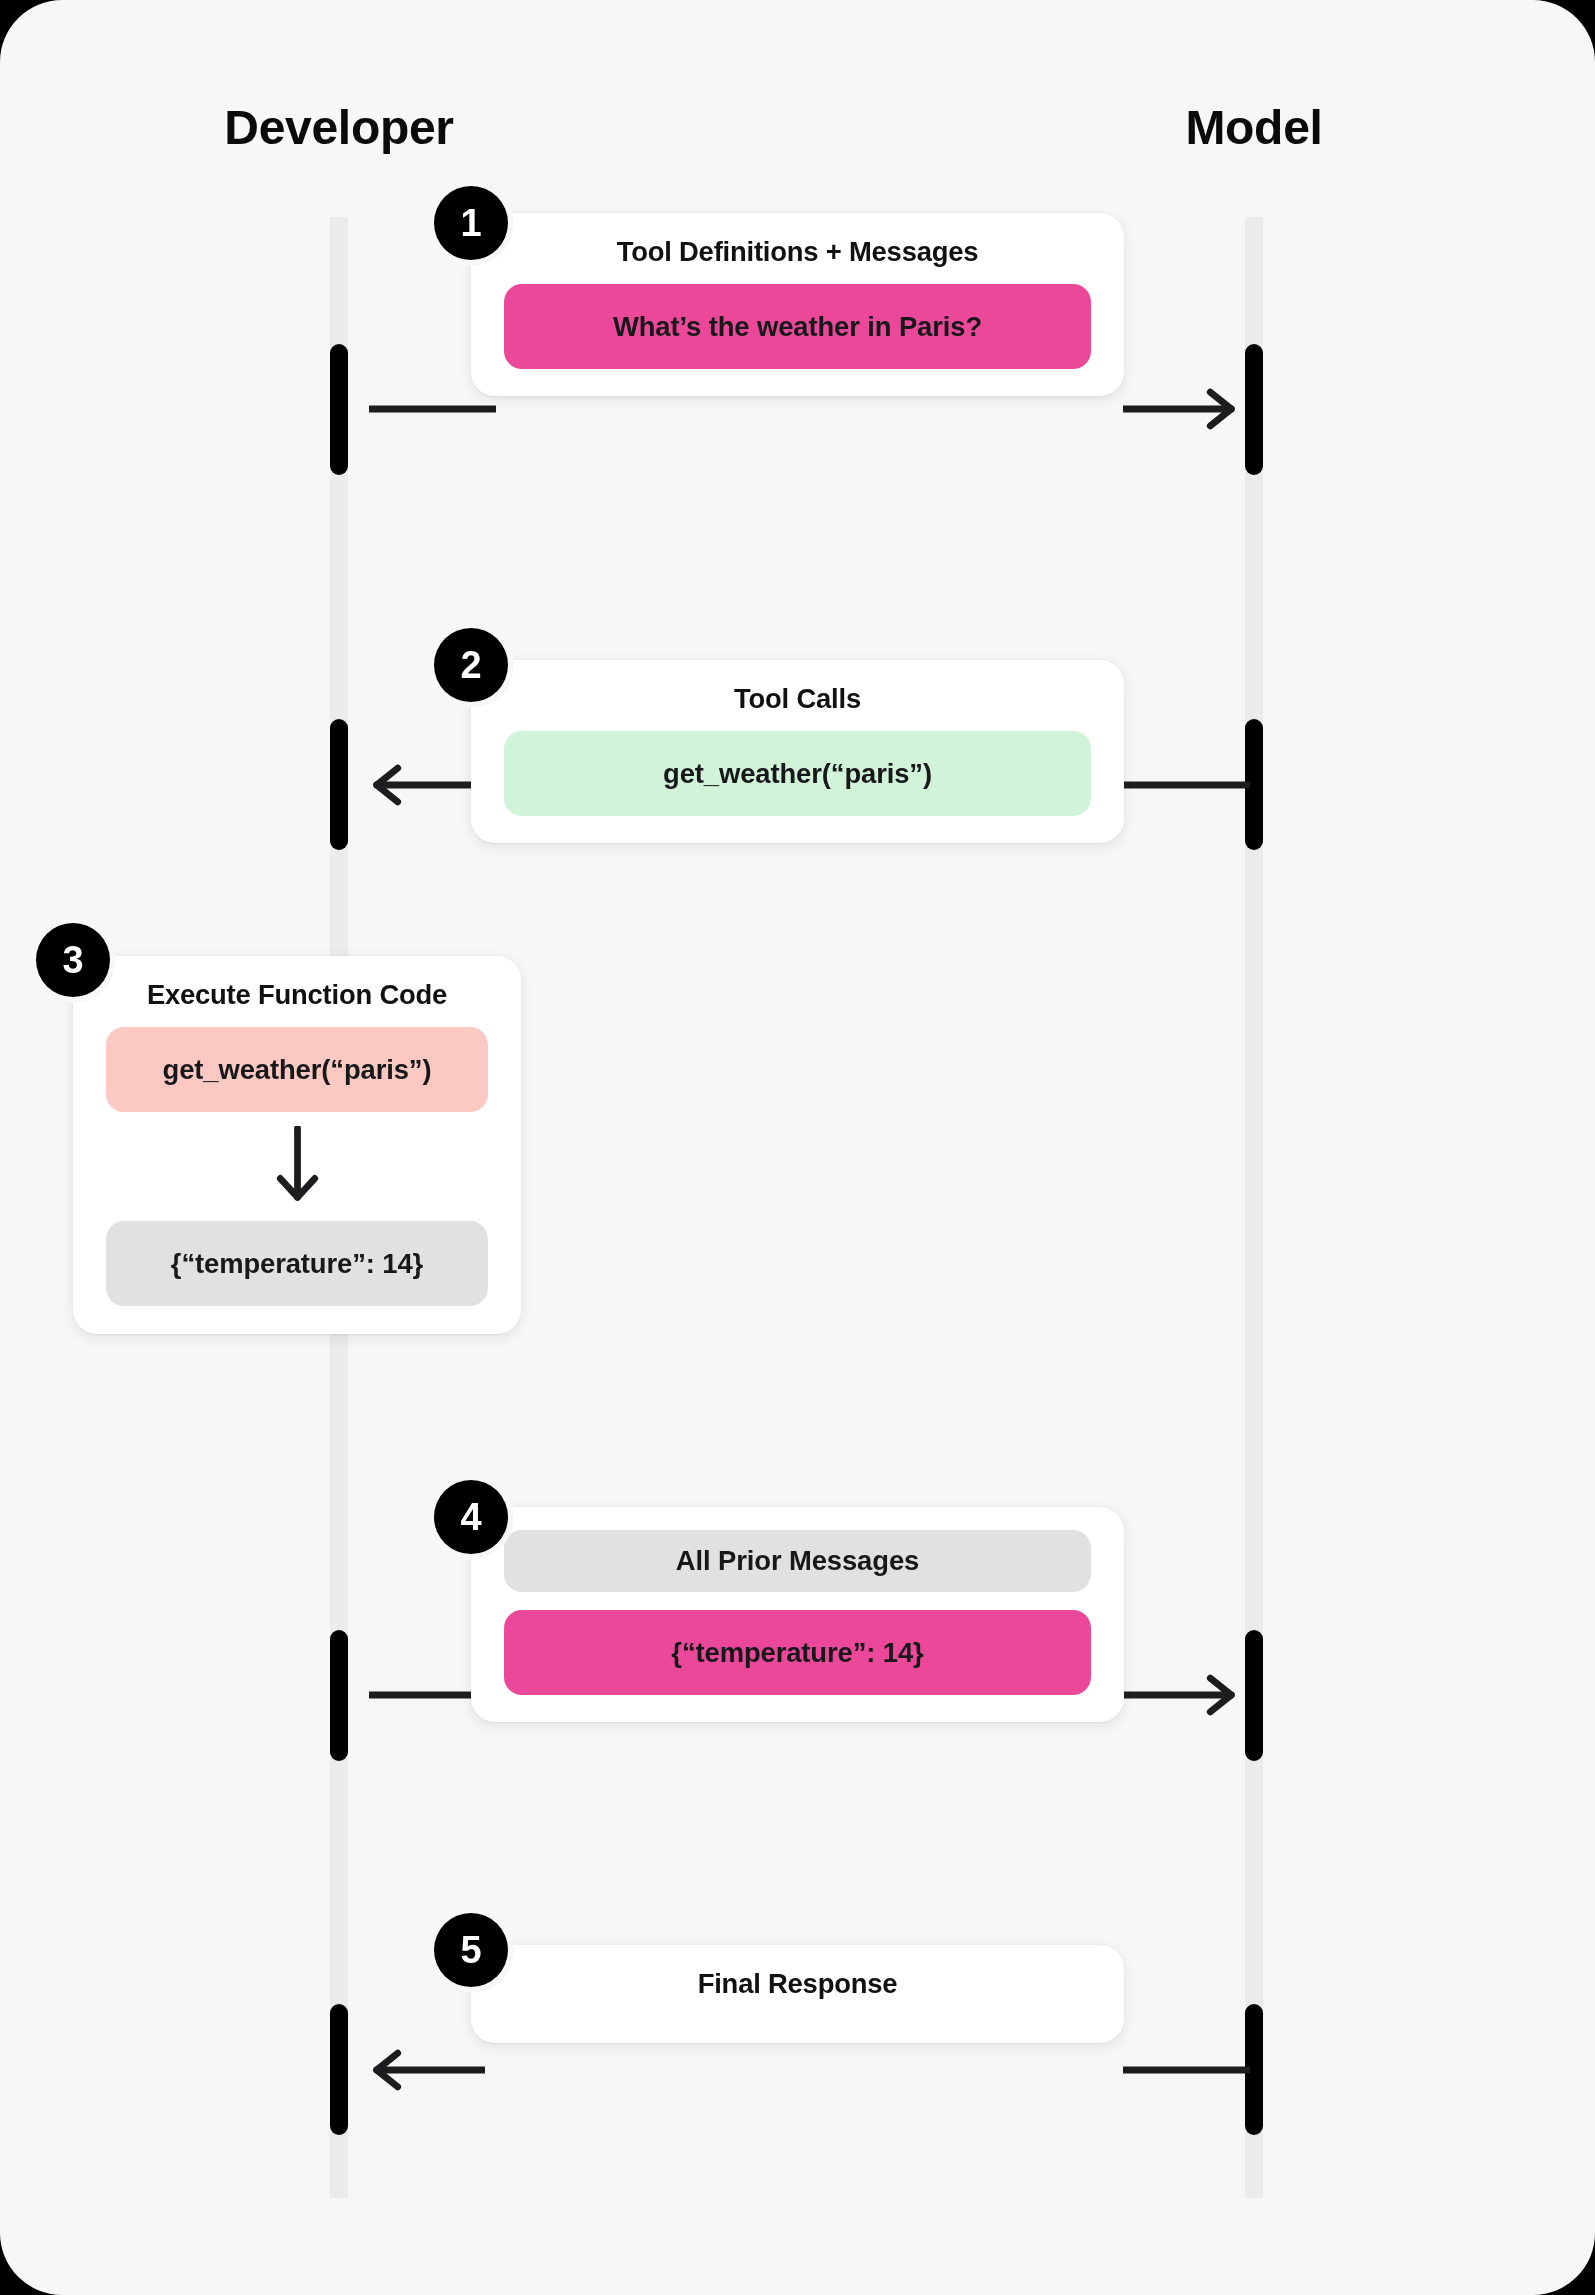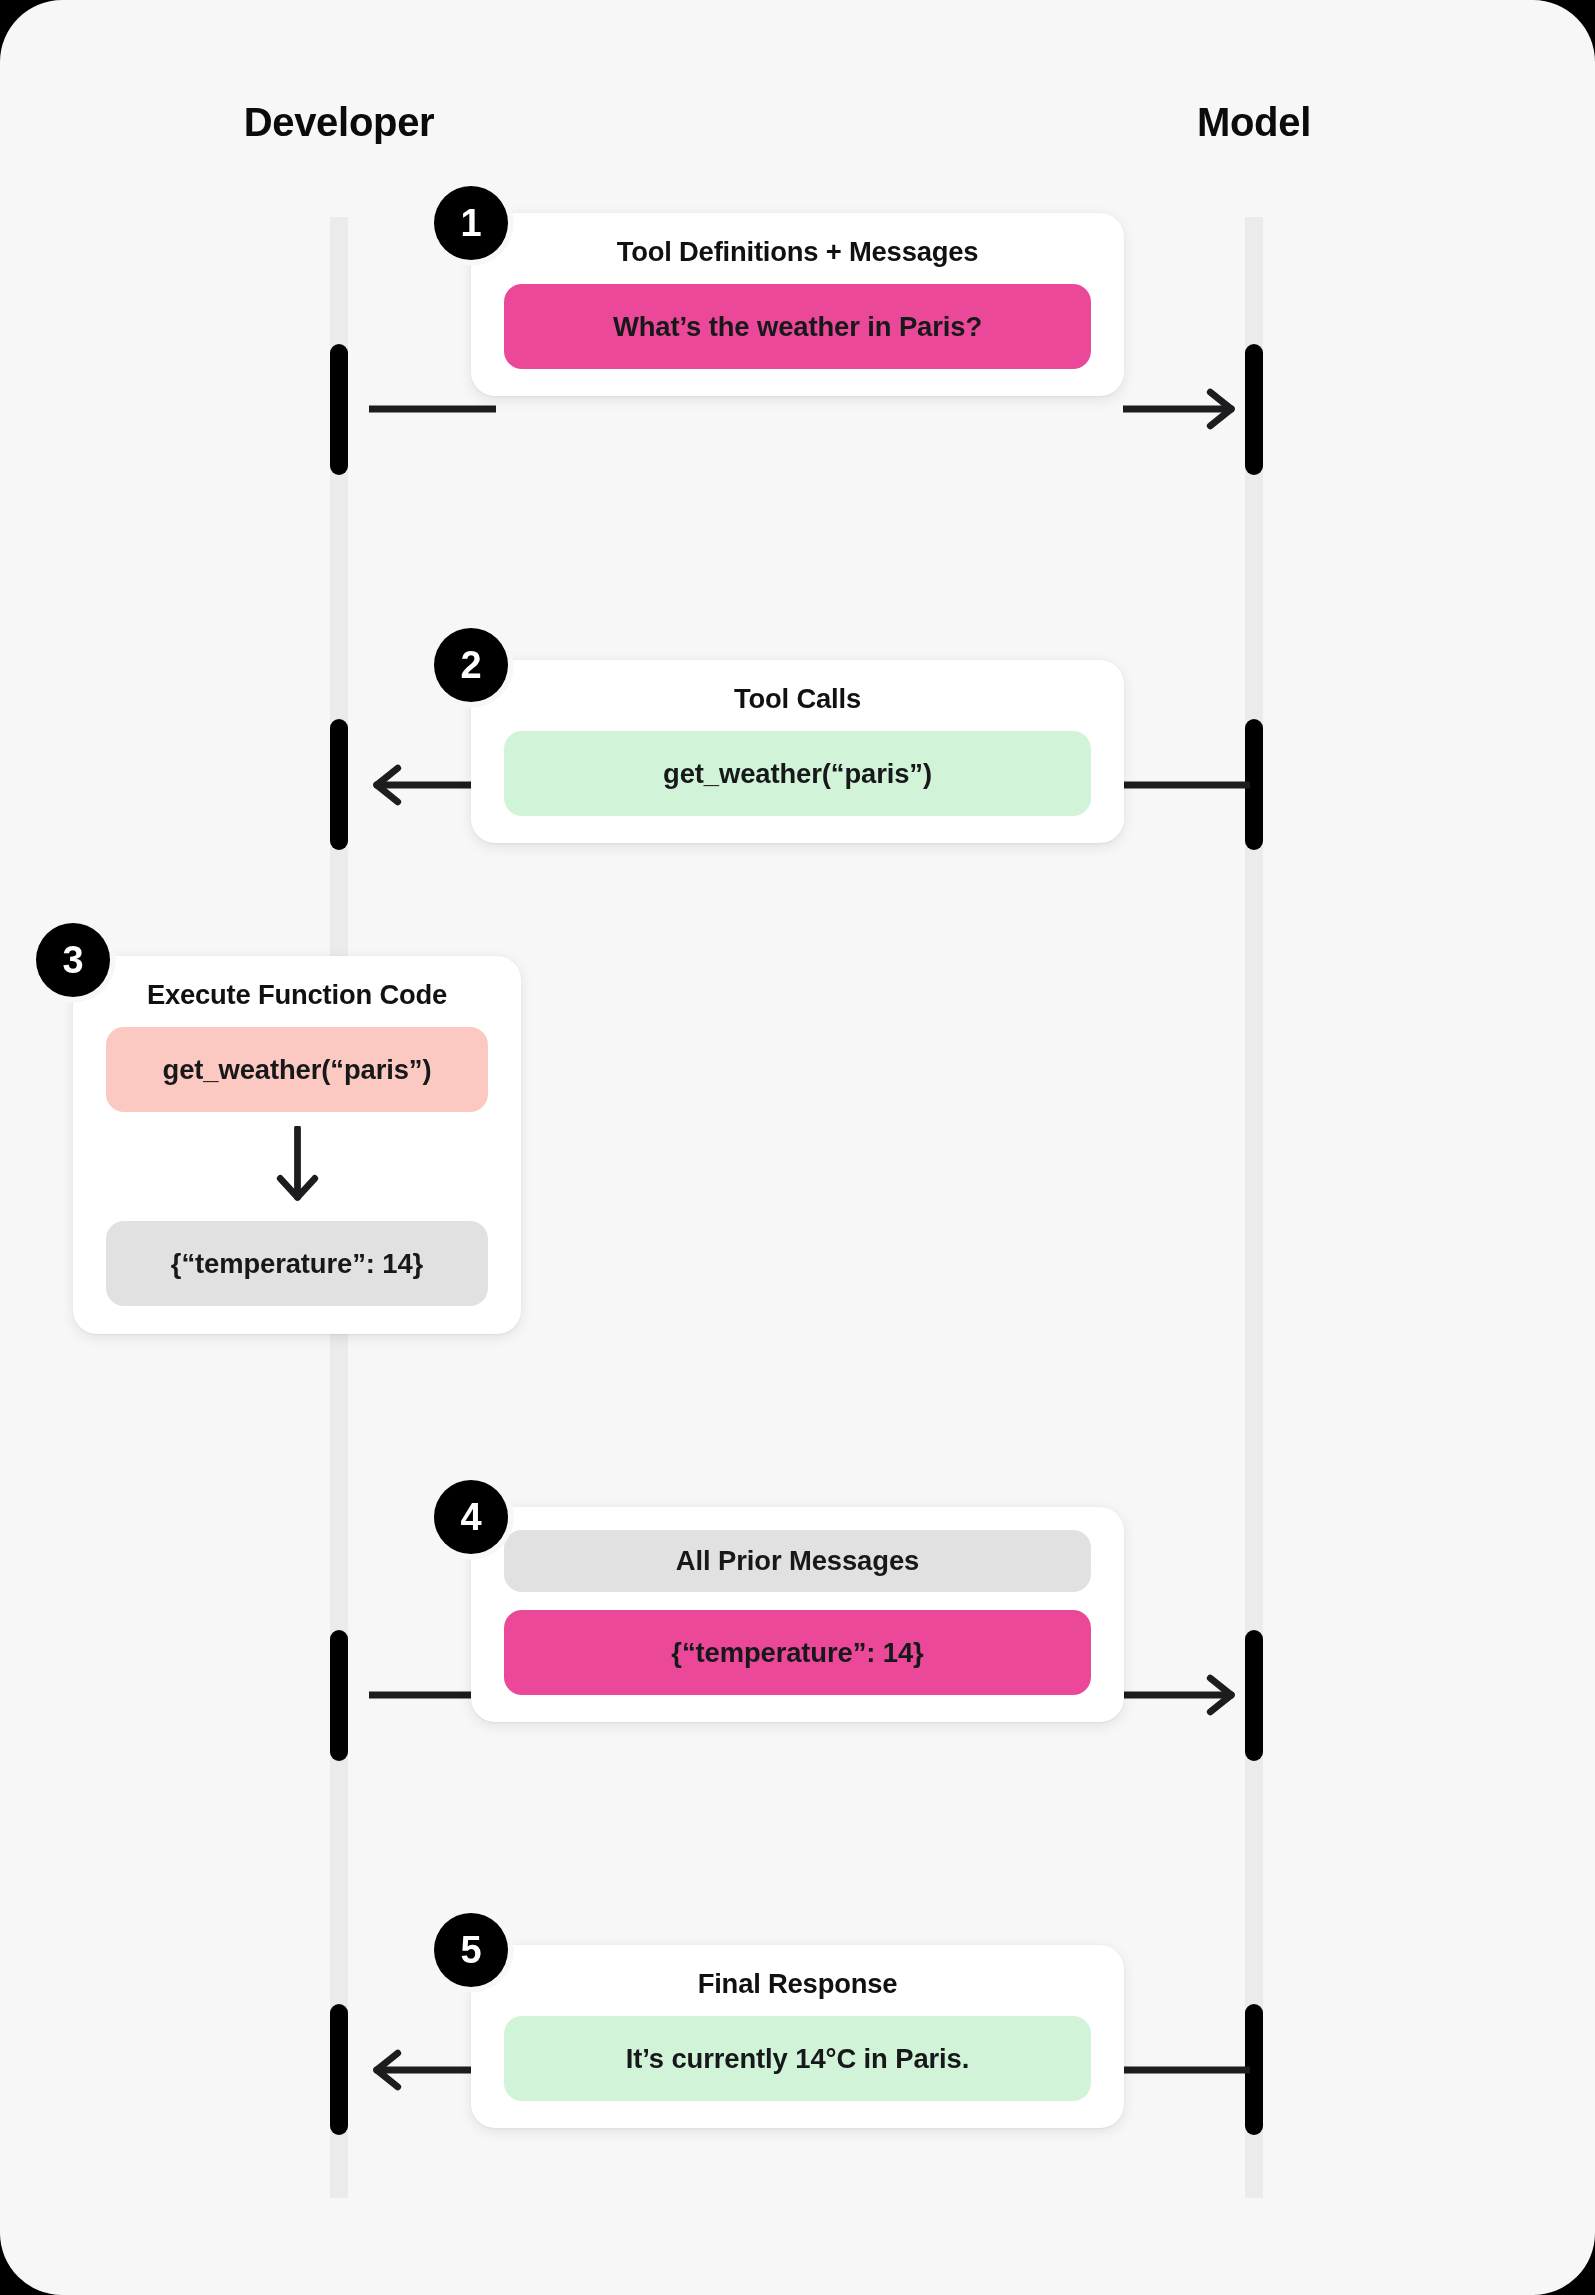--- a/index.html
+++ b/index.html
@@ -29,21 +29,21 @@
     width: 1595px;
     height: 2295px;
     background: #F7F7F7;
     border-radius: 62px;
     overflow: hidden;
   }
 
   
   .col-header {
     position: absolute;
-    font-size: 40px;
+    font-size: 48px;
     font-weight: 700;
     color: #0B0B0B;
     letter-spacing: -0.3px;
     text-align: center;
     white-space: nowrap;
     transform: translateX(-50%);
     top: 100px;
   }
   #hdr-developer { left: 339px; }
   #hdr-model     { left: 1254px; }
@@ -235,19 +235,18 @@
     <div class="step-badge" style="left:36px; top:923px;">3</div>
 
     <div class="card" id="card-4" style="left:471px; top:1507px; width:653px;">
       <div class="chip gray" style="height:62px;">All Prior Messages</div>
       <div class="chip blue" style="height:85px;">{“temperature”: 14}</div>
     </div>
     <div class="step-badge" style="left:434px; top:1480px;">4</div>
 
     <div class="card" id="card-5" style="left:471px; top:1945px; width:653px;">
       <div class="card-title">Final Response</div>
-      <div class="chip green" style="height:85px;">It’s currently 14°C in Paris.</div>
     </div>
     <div class="step-badge" style="left:434px; top:1913px;">5</div>
 
   </div>
 </div>
 
 
 </body></html>

